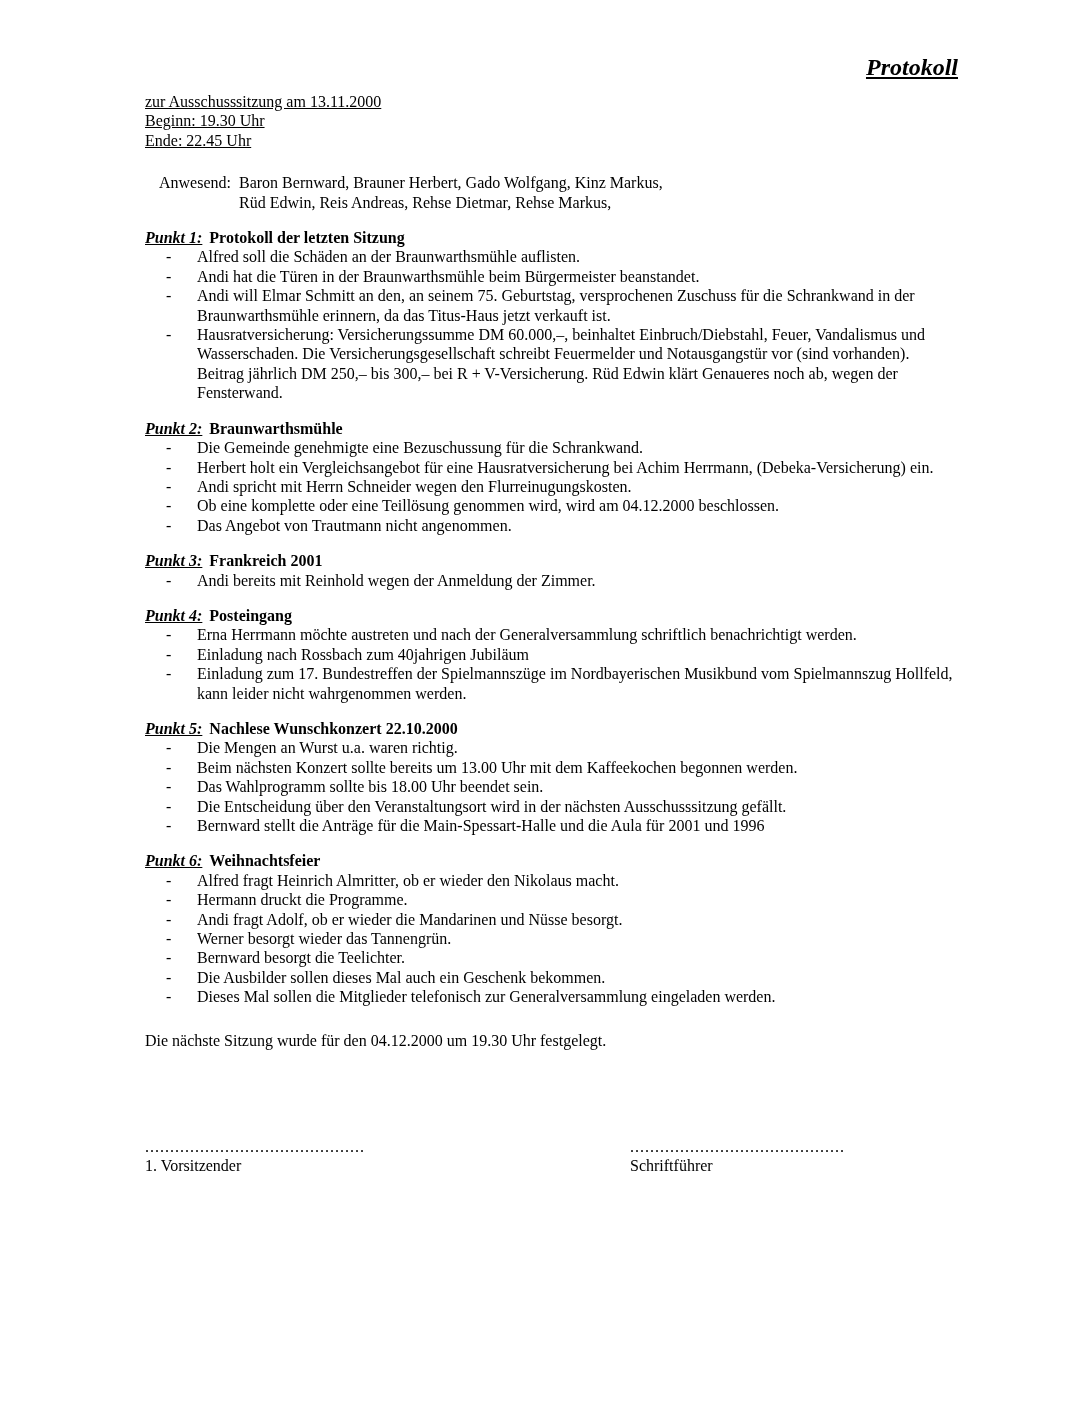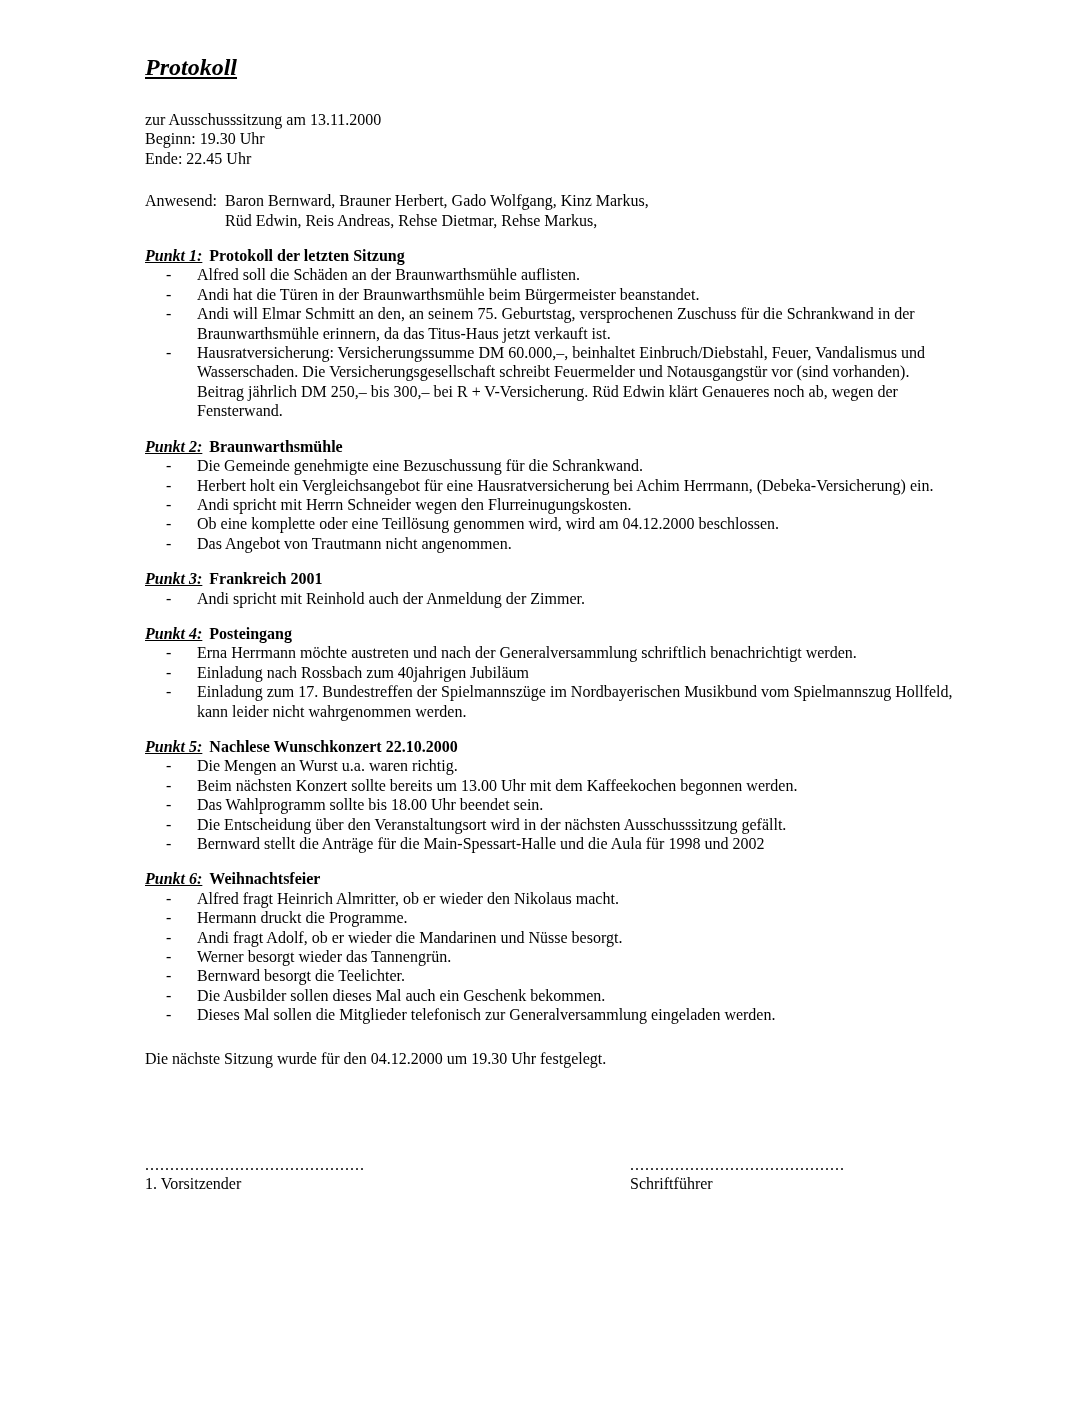--- a/index.html
+++ b/index.html
@@ -16,33 +16,34 @@
     background: #ffffff;
     color: #000000;
     font-family: "Liberation Serif", "DejaVu Serif", serif;
     font-size: 16px;
     line-height: 19.4px;
     box-sizing: border-box;
     padding: 53px 130px 0 145px;
     overflow: hidden;
   }
   .doc-title {
-    text-align: left;
+    text-align: right;
     font-size: 24px;
     line-height: 29px;
   }
   .doc-title .title-text {
     font-weight: bold;
     font-style: italic;
     text-decoration: underline;
   }
-  .header-block { margin-top: 28px; }
+  .header-block { margin-top: 10px; text-decoration: underline; }
   .attendees {
     margin-top: 23px;
     display: flex;
+    margin-left: 14px;
   }
   .att-label { flex: none; width: 80px; }
   .att-names { flex: 1; }
   .section { margin-top: 16px; }
   .punkt-label {
     font-weight: bold;
     font-style: italic;
     text-decoration: underline;
   }
   .sec-title {
@@ -142,21 +143,21 @@
       <span class="item-text">Das Angebot von Trautmann nicht angenommen.</span>
     </div>
   </div>
 
   <div class="section">
     <div class="sec-head">
       <span class="punkt-label">Punkt 3:</span><span class="sec-title">Frankreich 2001</span>
     </div>
     <div class="item">
       <span class="dash">-</span>
-      <span class="item-text">Andi spricht mit Reinhold auch der Anmeldung der Zimmer.</span>
+      <span class="item-text">Andi bereits mit Reinhold wegen der Anmeldung der Zimmer.</span>
     </div>
   </div>
 
   <div class="section">
     <div class="sec-head">
       <span class="punkt-label">Punkt 4:</span><span class="sec-title">Posteingang</span>
     </div>
     <div class="item">
       <span class="dash">-</span>
       <span class="item-text">Erna Herrmann möchte austreten und nach der Generalversammlung schriftlich benachrichtigt werden.</span>
@@ -186,21 +187,21 @@
     <div class="item">
       <span class="dash">-</span>
       <span class="item-text">Das Wahlprogramm sollte bis 18.00 Uhr beendet sein.</span>
     </div>
     <div class="item">
       <span class="dash">-</span>
       <span class="item-text">Die Entscheidung über den Veranstaltungsort wird in der nächsten Ausschusssitzung gefällt.</span>
     </div>
     <div class="item">
       <span class="dash">-</span>
-      <span class="item-text">Bernward stellt die Anträge für die Main-Spessart-Halle und die Aula für 1998 und 2002</span>
+      <span class="item-text">Bernward stellt die Anträge für die Main-Spessart-Halle und die Aula für 2001 und 1996</span>
     </div>
   </div>
 
   <div class="section">
     <div class="sec-head">
       <span class="punkt-label">Punkt 6:</span><span class="sec-title">Weihnachtsfeier</span>
     </div>
     <div class="item">
       <span class="dash">-</span>
       <span class="item-text">Alfred fragt Heinrich Almritter, ob er wieder den Nikolaus macht.</span>

